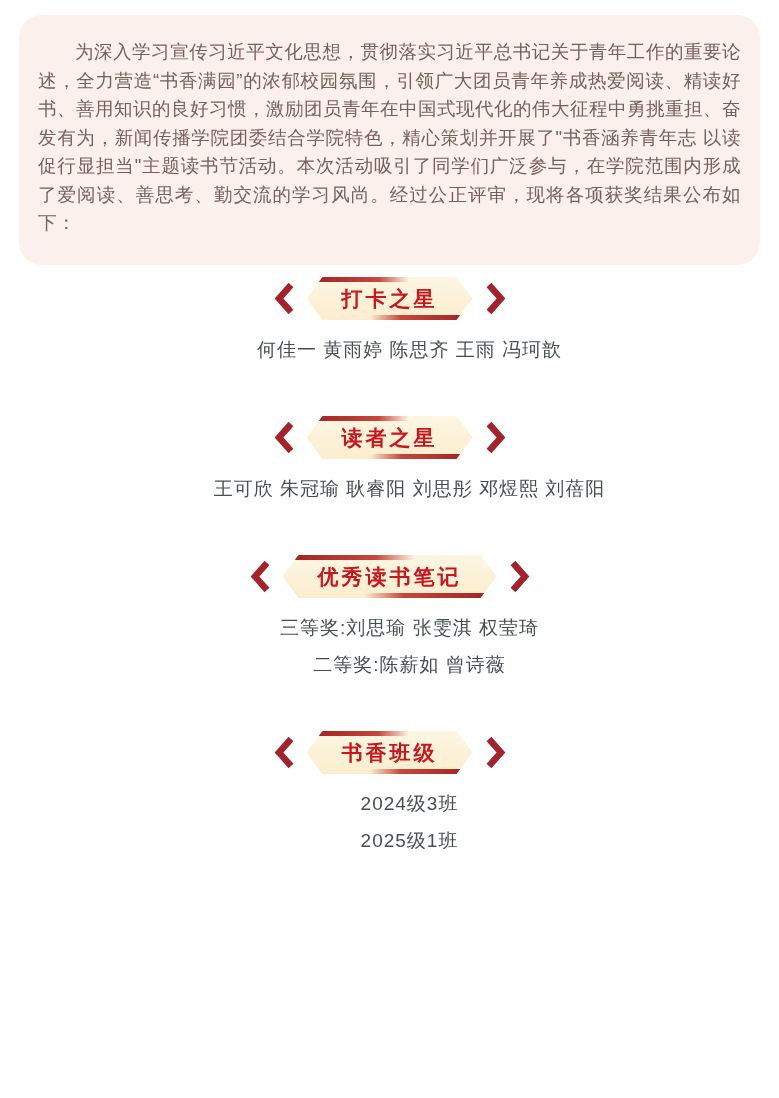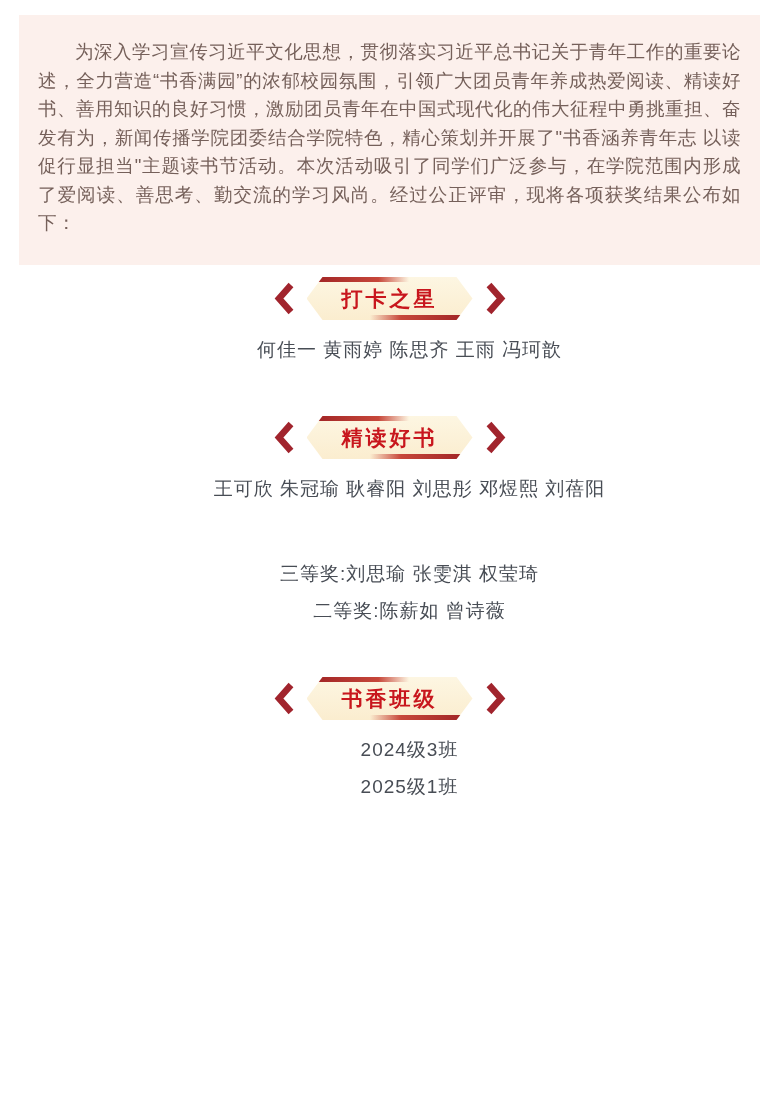--- a/index.html
+++ b/index.html
@@ -20,20 +20,21 @@
   .intro {
     margin: 15px 19px 0 19px;
     background: var(--intro-bg, #fcf0ec);
     padding: 23px 19px 27px 19px;
     color: var(--intro-text, #75605a);
     font-size: 18.5px;
     line-height: 28.5px;
     letter-spacing: 0.5px;
     text-align: justify;
     text-indent: 2em;
+    border-radius: 23px;
   }
   
   .award-section { margin-top: 48px; }
   .award-section:first-of-type { margin-top: 12px; }
   .banner-row {
     display: flex;
     justify-content: center;
     align-items: center;
     gap: 13px;
     height: 44px;
@@ -116,34 +117,49 @@
   </section>
 
   <section class="award-section">
     <div class="banner-row">
       <span class="chev">
         <svg width="20" height="33" viewBox="0 0 20 33">
           <path d="M17 3 L5 16.5 L17 30" fill="none" stroke="#a1242d" stroke-width="6.5"></path>
         </svg>
       </span>
       <div class="banner">
-        <span class="banner-title">精读好书</span>
+        <span class="banner-title">读者之星</span>
       </div>
       <span class="chev">
         <svg width="20" height="33" viewBox="0 0 20 33">
           <path d="M3 3 L15 16.5 L3 30" fill="none" stroke="#a1242d" stroke-width="6.5"></path>
         </svg>
       </span>
     </div>
     <div class="lines">
           <div class="award-line">王可欣 朱冠瑜 耿睿阳 刘思彤 邓煜熙 刘蓓阳</div>
         </div>
   </section>
 
   <section class="award-section">
+    <div class="banner-row">
+      <span class="chev">
+        <svg width="20" height="33" viewBox="0 0 20 33">
+          <path d="M17 3 L5 16.5 L17 30" fill="none" stroke="#a1242d" stroke-width="6.5"></path>
+        </svg>
+      </span>
+      <div class="banner">
+        <span class="banner-title">优秀读书笔记</span>
+      </div>
+      <span class="chev">
+        <svg width="20" height="33" viewBox="0 0 20 33">
+          <path d="M3 3 L15 16.5 L3 30" fill="none" stroke="#a1242d" stroke-width="6.5"></path>
+        </svg>
+      </span>
+    </div>
     <div class="lines">
           <div class="award-line">三等奖:刘思瑜 张雯淇 权莹琦</div>
           <div class="award-line">二等奖:陈薪如 曾诗薇</div>
         </div>
   </section>
 
   <section class="award-section">
   </section>
 
   <section class="award-section">

